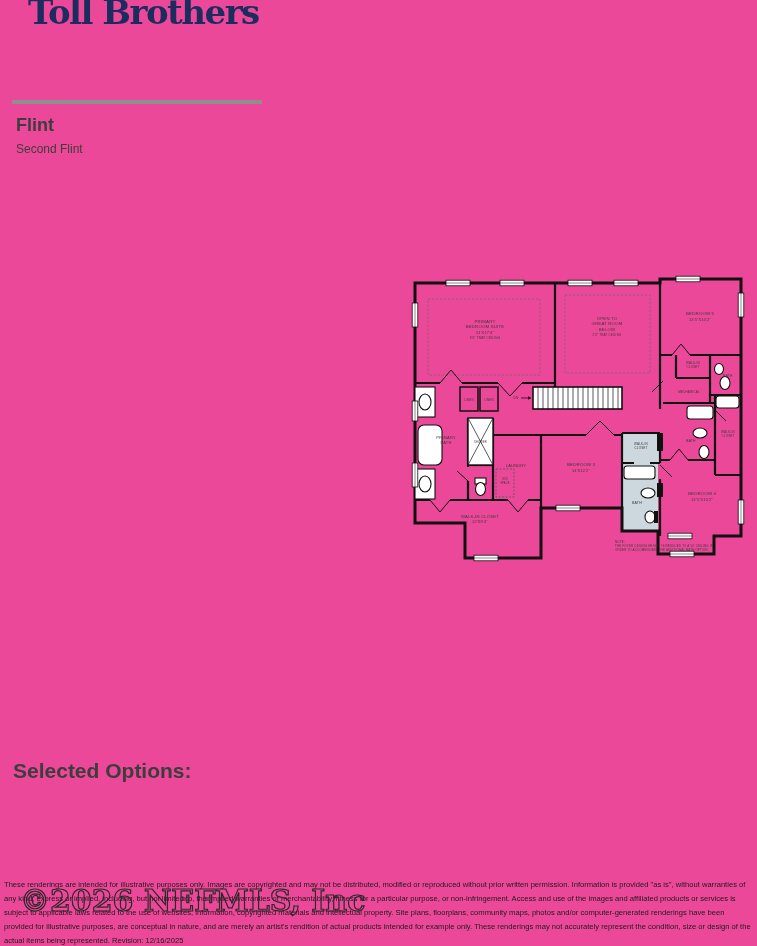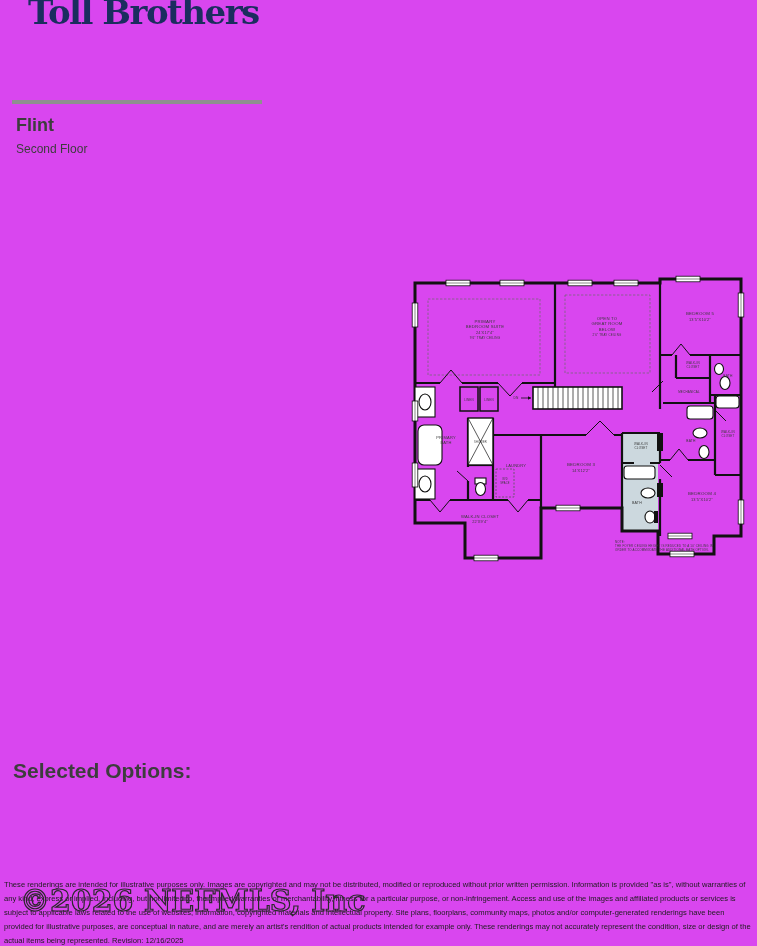--- a/index.html
+++ b/index.html
@@ -1,17 +1,17 @@
 <!DOCTYPE html>
 <html><head>
 <meta charset="utf-8">
 <style>
   * { margin:0; padding:0; box-sizing:border-box; }
   body { background:#fff; font-family:"Liberation Sans", sans-serif; }
-  .page { position:relative; width:757px; height:946px; background:#d946ef; overflow:hidden; }
+  .page { position:relative; width:757px; height:946px; background:#ec4899; overflow:hidden; }
 
   .logo { position:absolute; left:28px; top:-8px; font-family:"DejaVu Serif", serif;
           font-weight:bold; font-size:34px; letter-spacing:-1.5px; color:#1b2d5f; }
 
   .divider { position:absolute; left:12px; top:100px; width:250px; height:4px; background:#8f8f8f; }
 
   .plan-title { position:absolute; left:16px; top:115px; font-size:18px; font-weight:bold; color:#3d3d3d; }
   .plan-subtitle { position:absolute; left:16px; top:142px; font-size:12px; color:#3d3d3d; }
 
   .floorplan { position:absolute; left:410px; top:275px; width:335px; height:290px; }
@@ -31,21 +31,21 @@
 </head>
 <body>
 
 <div class="page">
 
   <div class="logo">Toll Brothers</div>
 
   <div class="divider"></div>
 
   <div class="plan-title">Flint</div>
-  <div class="plan-subtitle">Second Floor</div>
+  <div class="plan-subtitle">Second Flint</div>
 
   <div class="floorplan">
     <svg viewBox="0 0 335 290" xmlns="http://www.w3.org/2000/svg">
 
       <g>
         <rect x="212" y="158" width="38" height="30" fill="#ccd8de"></rect>
         <rect x="212" y="188" width="36" height="68" fill="#ccd8de"></rect>
       </g>
 
       <g stroke="#6a6a6a" stroke-width="0.7" fill="none" stroke-dasharray="2.4,1.6">

